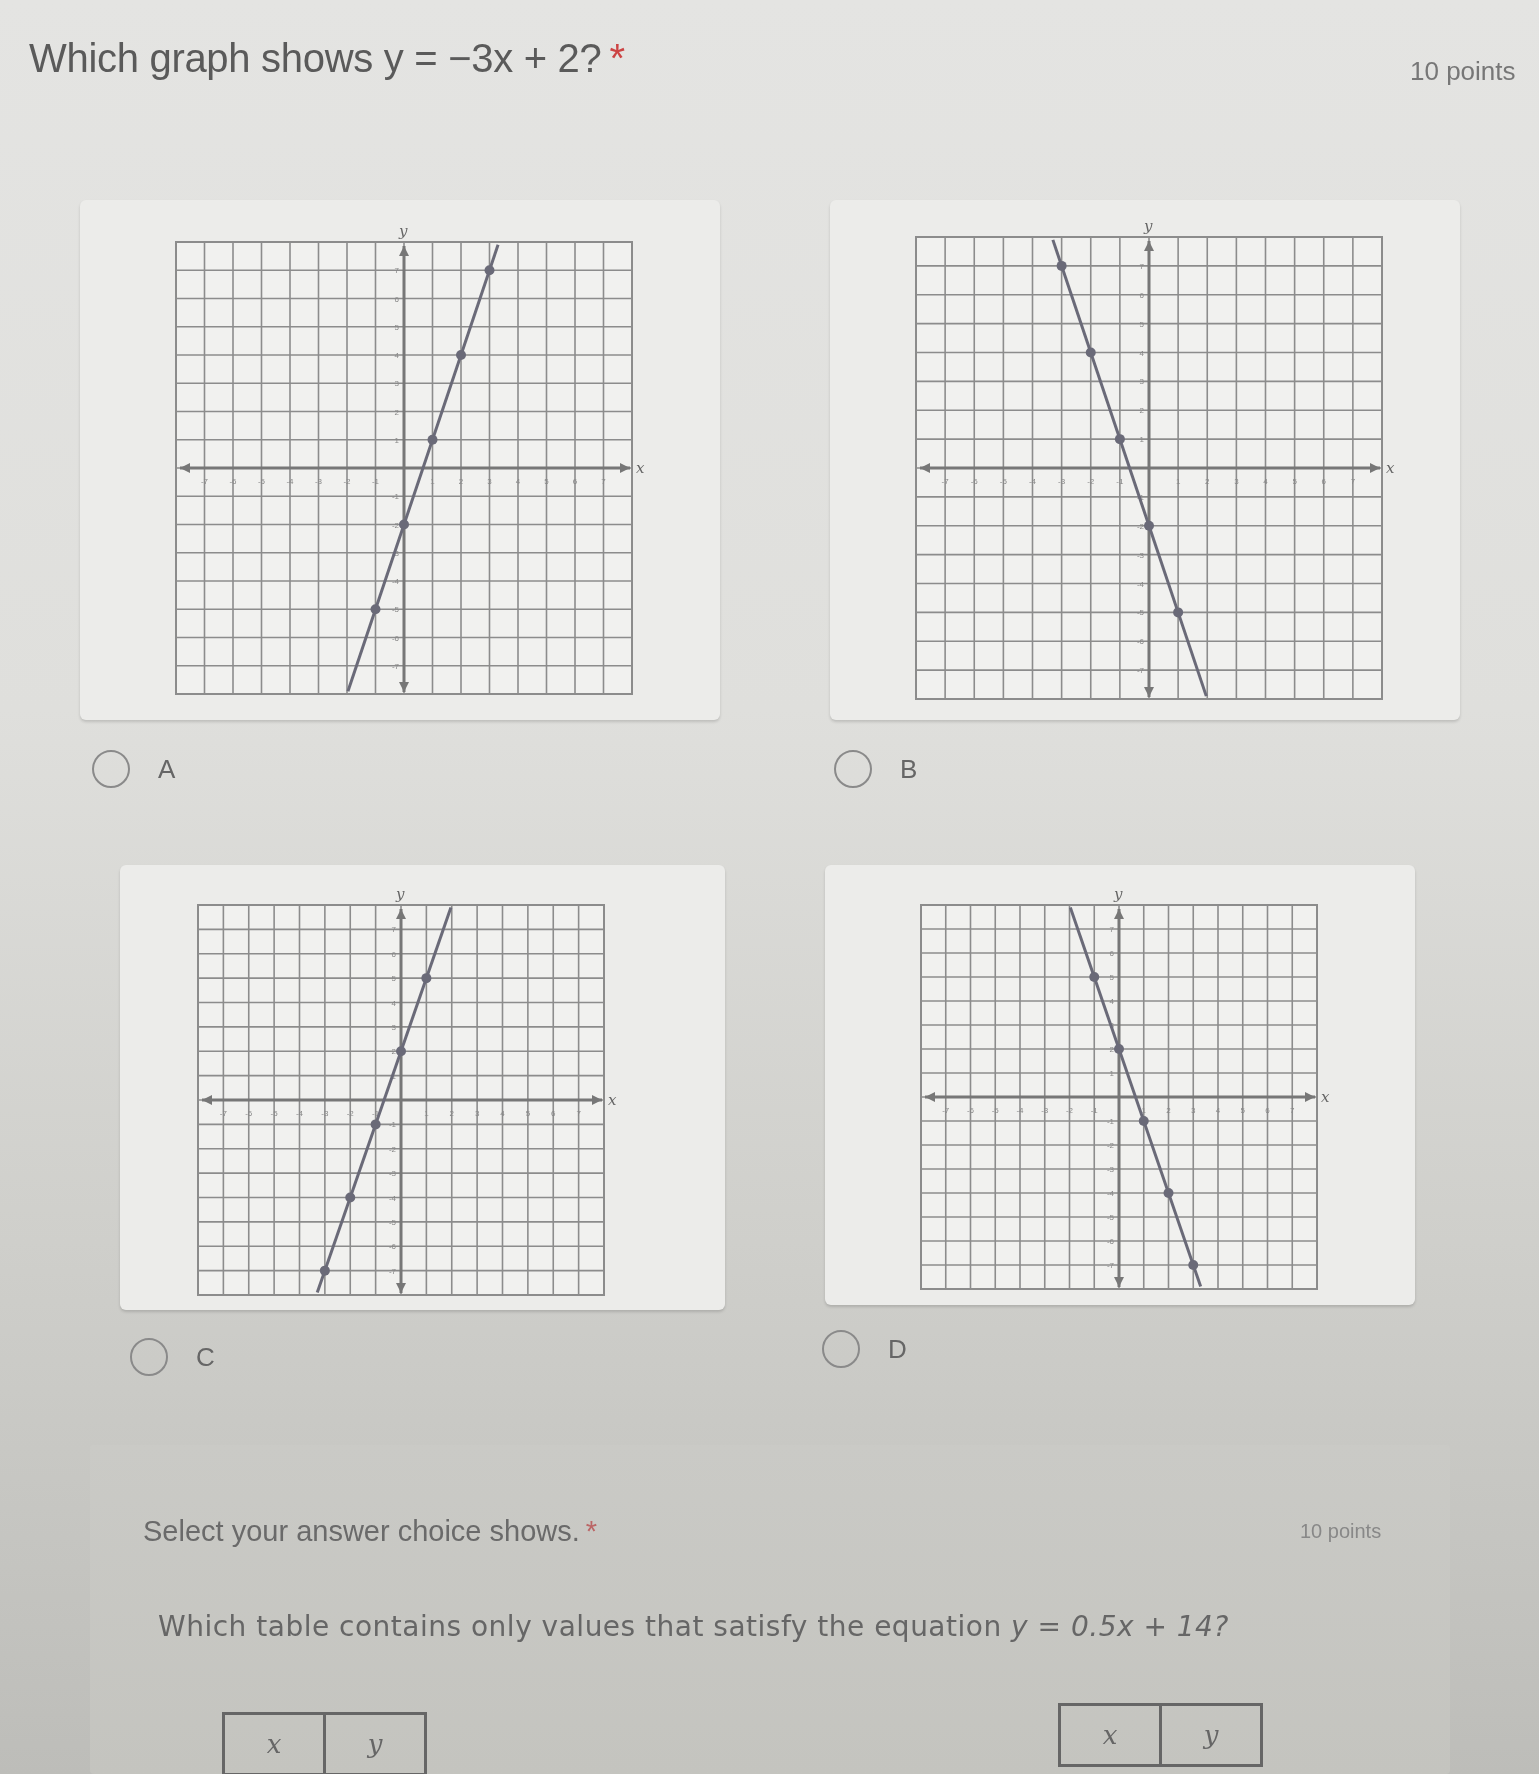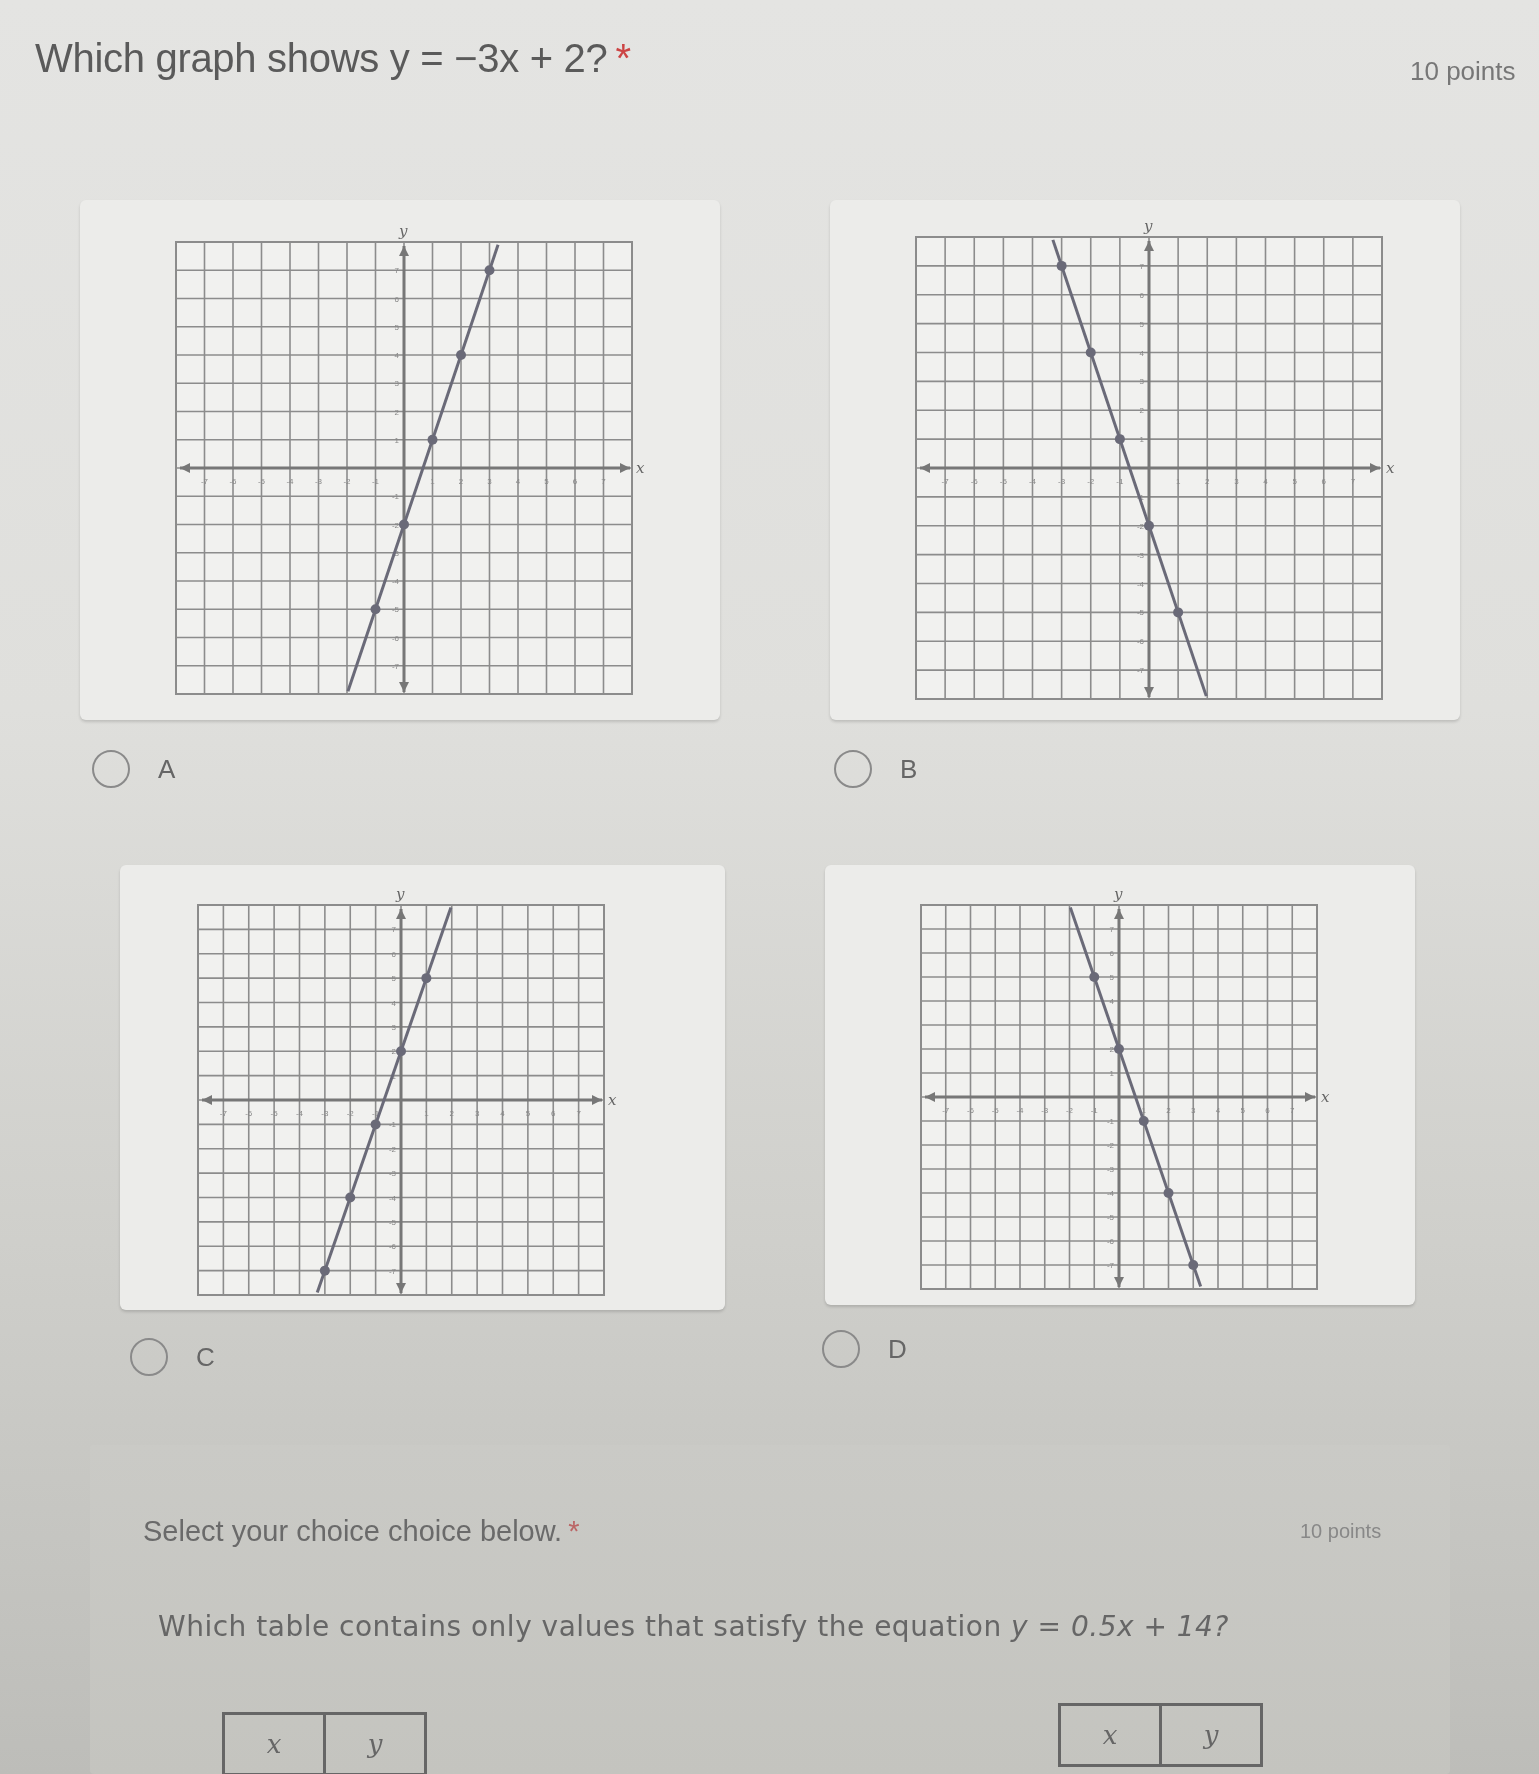--- a/index.html
+++ b/index.html
@@ -3,21 +3,21 @@
 <meta charset="utf-8">
 <style>
   html, body { margin:0; padding:0; }
   body {
     width:1539px; height:1774px; overflow:hidden; position:relative;
     background: linear-gradient(180deg, #e4e4e2 0%, #dfdfdc 40%, #cfcfcb 70%, #bdbdb9 100%);
     font-family: "Liberation Sans", sans-serif;
     color:#555;
   }
   .abs { position:absolute; }
-  .q-title { left:35px; top:36px; font-size:40px; color:#5a5a5a; letter-spacing:-0.3px;text-align:right; }
+  .q-title { left:29px; top:36px; font-size:40px; color:#5a5a5a; letter-spacing:-0.3px;text-align:right; }
   .q-title .req { color:#c44; margin-left:8px; }
   .points { font-size:26px; color:#777; }
   .card {
     position:absolute; background:#ececea; border-radius:6px;
     box-shadow: 0 2px 3px rgba(0,0,0,0.15);
   }
   .graph { position:absolute; }
   .radio-row { position:absolute; display:flex; align-items:center; cursor:pointer; }
   .radio {
     width:38px; height:38px; border:2.5px solid #8a8a8a; border-radius:50%;
@@ -387,21 +387,21 @@
   <div class="radio"></div>
   <span class="radio-label">C</span>
 </div>
 <div class="radio-row" style="left:822px; top:1330px;">
   <div class="radio"></div>
   <span class="radio-label">D</span>
 </div>
 
 <div class="section2"></div>
 <div class="abs s2-title">
-  <span>Select your choice choice below.</span><span class="req">*</span>
+  <span>Select your answer choice shows.</span><span class="req">*</span>
 </div>
 <div class="abs s2-points">10 points</div>
 <div class="abs s2-question">
   <span>Which table contains only values that satisfy the equation </span><span class="eq">y = 0.5x + 14?</span>
 </div>
 
 <table class="xy" style="left:222px; top:1712px;">
   <tbody>
       <tr>
     <th>x</th>

